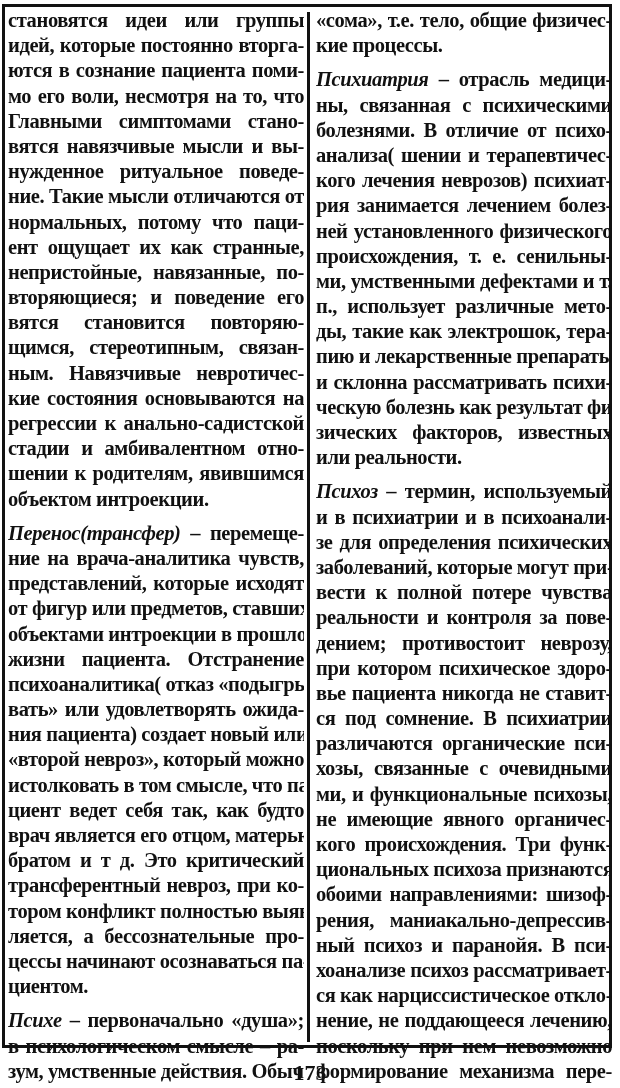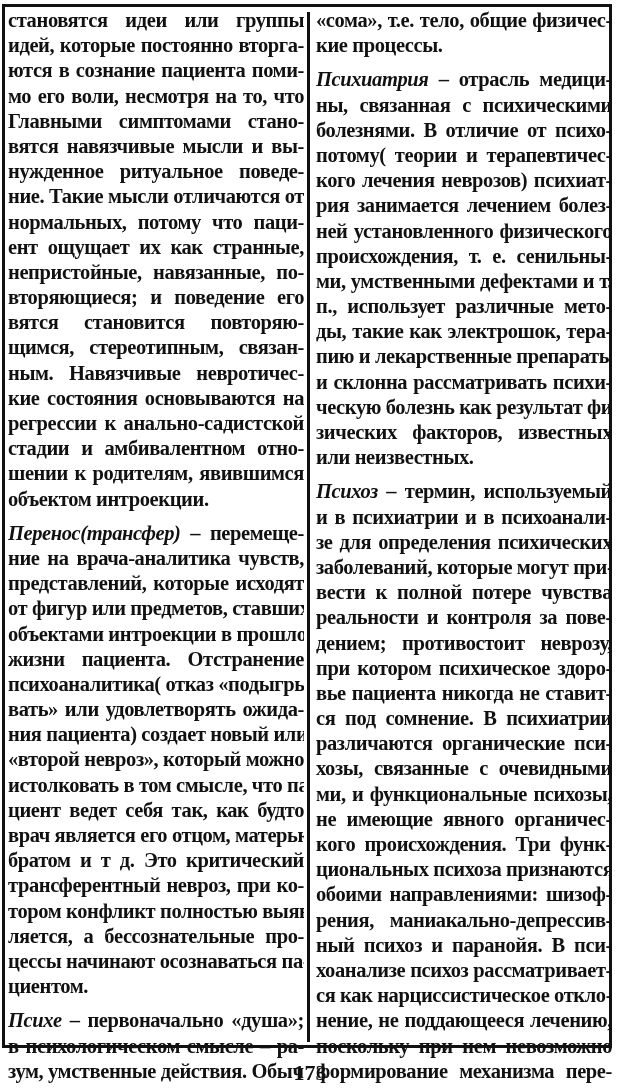--- a/index.html
+++ b/index.html
@@ -141,33 +141,33 @@
   <div id="right-p1">
       <span class="line">«сома», т.е. тело, общие физичес-</span>
       <span class="line last">кие процессы.</span>
     </div>
   <span class="para-gap"></span>
   <div>
     <span class="line"><span class="term">Психиатрия</span><span> – отрасль медици-</span></span>
     <div id="right-p2">
         <span class="line">ны, связанная с психическими</span>
         <span class="line">болезнями. В отличие от психо-</span>
-        <span class="line">потому( теории и терапевтичес-</span>
+        <span class="line">анализа( шении и терапевтичес-</span>
         <span class="line">кого лечения неврозов) психиат-</span>
         <span class="line">рия занимается лечением болез-</span>
         <span class="line">ней установленного физического</span>
         <span class="line">происхождения, т. е. сенильны-</span>
         <span class="line">ми, умственными дефектами и т.</span>
         <span class="line">п., использует различные мето-</span>
         <span class="line">ды, такие как электрошок, тера-</span>
         <span class="line">пию и лекарственные препараты,</span>
         <span class="line">и склонна рассматривать психи-</span>
         <span class="line">ческую болезнь как результат фи-</span>
         <span class="line">зических факторов, известных</span>
-        <span class="line last">или неизвестных.</span>
+        <span class="line last">или реальности.</span>
       </div>
   </div>
   <span class="para-gap"></span>
   <div>
     <span class="line"><span class="term">Психоз</span><span> – термин, используемый</span></span>
     <div id="right-p3">
         <span class="line">и в психиатрии и в психоанали-</span>
         <span class="line">зе для определения психических</span>
         <span class="line">заболеваний, которые могут при-</span>
         <span class="line">вести к полной потере чувства</span>

